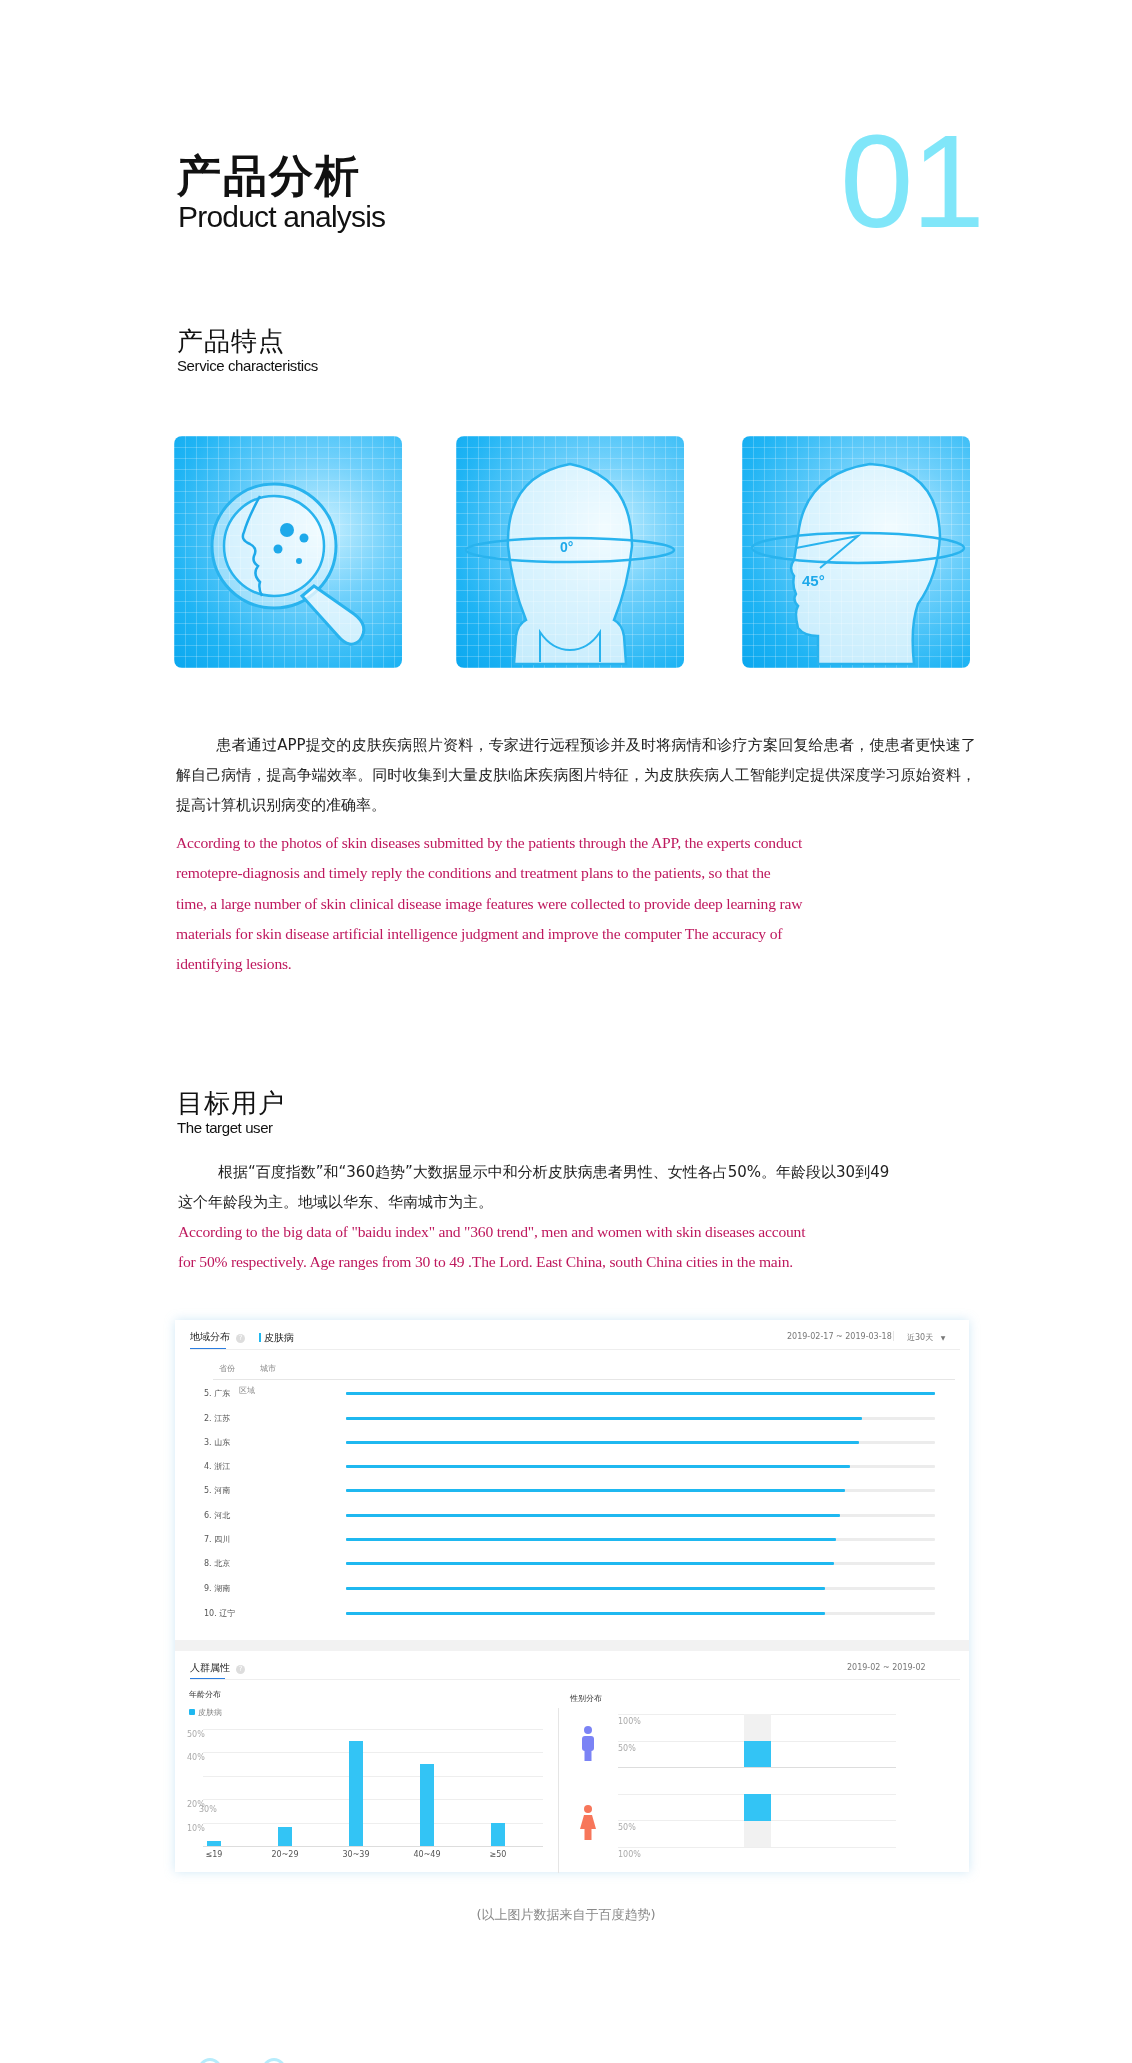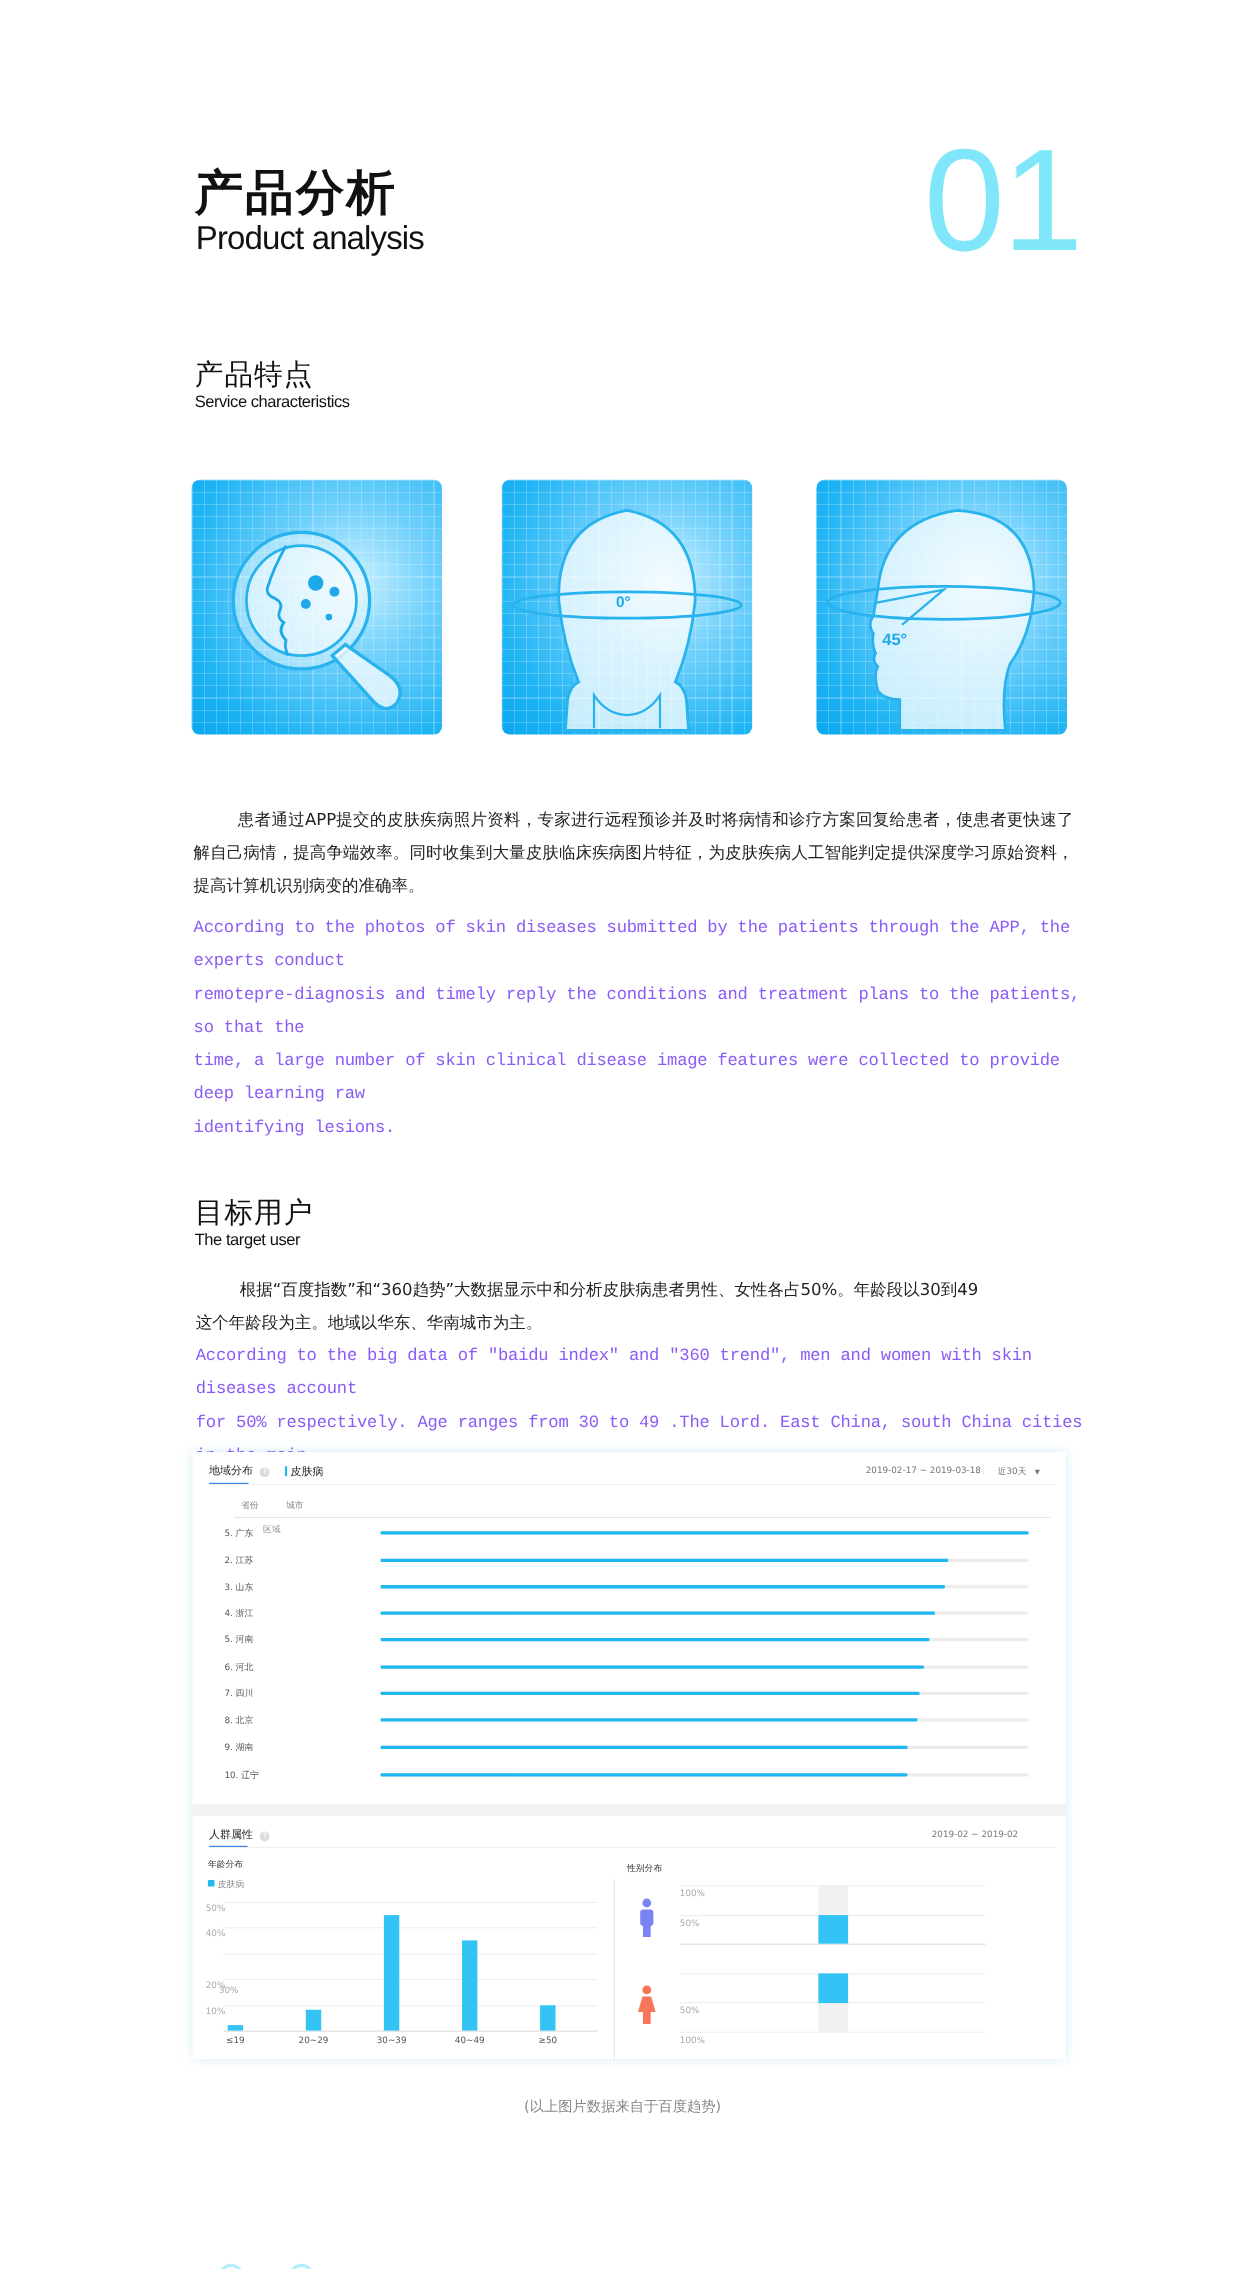--- a/index.html
+++ b/index.html
@@ -16,21 +16,21 @@
 
   .card { width: 228px; height: 232px; border-radius: 8px; overflow: hidden;
           background:
             repeating-linear-gradient(0deg, rgba(255,255,255,0.22) 0 1px, transparent 1px 11px),
             repeating-linear-gradient(90deg, rgba(255,255,255,0.22) 0 1px, transparent 1px 11px),
             radial-gradient(circle at 65% 40%, #c9f0ff 0%, #6fd0fb 35%, #1fb4f4 75%, #0aa7ef 100%); }
   .card svg { position: absolute; left: 0; top: 0; width: 228px; height: 232px; }
 
   .para-cn { font-size: 15px; line-height: 30px; color: #222; width: 800px; text-align: justify; }
   .para-cn .indent { display: inline-block; width: 40px; }
-  .para-en { font-family: Liberation Mono, monospace; font-size: 15.6px; line-height: 30.3px; color: #8b5cf6; width: 820px; letter-spacing: -0.2px; }
+  .para-en { font-family: Liberation Serif, serif; font-size: 15.6px; line-height: 30.3px; color: #be185d; width: 820px; letter-spacing: -0.2px; }
 
   .panel { left: 175px; top: 1320px; width: 794px; height: 552px; background: #fff;
            box-shadow: 0 0 10px rgba(120,190,230,0.35); }
   .p-tab { font-size: 10px; color: #222; }
   .p-small { font-size: 8px; color: #888; }
   .p-row-label { font-size: 8px; color: #555; }
   .track { height: 3px; background: #ececec; border-radius: 1px; }
   .fill { height: 3px; background: #1fb8f0; border-radius: 1px; }
   .gline { height: 1px; background: #eeeeee; }
   .axis-label { font-size: 8px; color: #aaa; }
@@ -80,20 +80,21 @@
   </svg>
 </div>
 
 <div class="abs para-cn" style="left:176px; top:730px;">
   <span class="indent"></span><span>患者通过APP提交的皮肤疾病照片资料，专家进行远程预诊并及时将病情和诊疗方案回复给患者，使患者更快速了解自己病情，提高争端效率。同时收集到大量皮肤临床疾病图片特征，为皮肤疾病人工智能判定提供深度学习原始资料，提高计算机识别病变的准确率。</span>
 </div>
 <div class="abs para-en" style="left:176px; top:828px;">
   <div>According to the photos of skin diseases submitted by the patients through the APP, the experts conduct</div>
   <div>remotepre-diagnosis and timely reply the conditions and treatment plans to the patients, so that the</div>
   <div>time, a large number of skin clinical disease image features were collected to provide deep learning raw</div>
+  <div>materials for skin disease artificial intelligence judgment and improve the computer  The accuracy of</div>
   <div>identifying lesions.</div>
 </div>
 
 <div class="abs sec-title" style="left:177px; top:1088px;">目标用户</div>
 <div class="abs sec-sub" style="left:177px; top:1119px;">The target user</div>
 
 <div class="abs para-cn" style="left:178px; top:1157px; width:820px;">
   <div><span class="indent"></span><span>根据“百度指数”和“360趋势”大数据显示中和分析皮肤病患者男性、女性各占50%。年龄段以30到49</span></div>
   <div>这个年龄段为主。地域以华东、华南城市为主。</div>
 </div>

